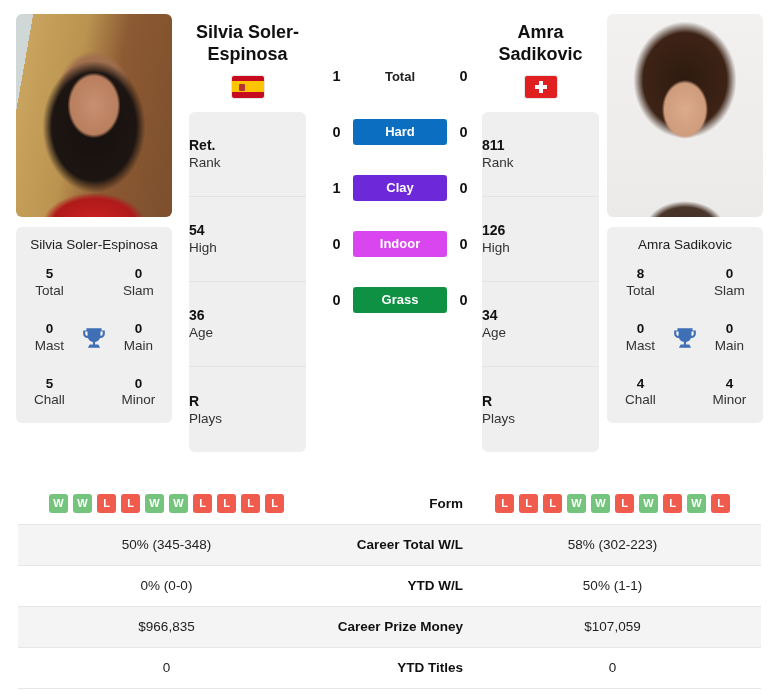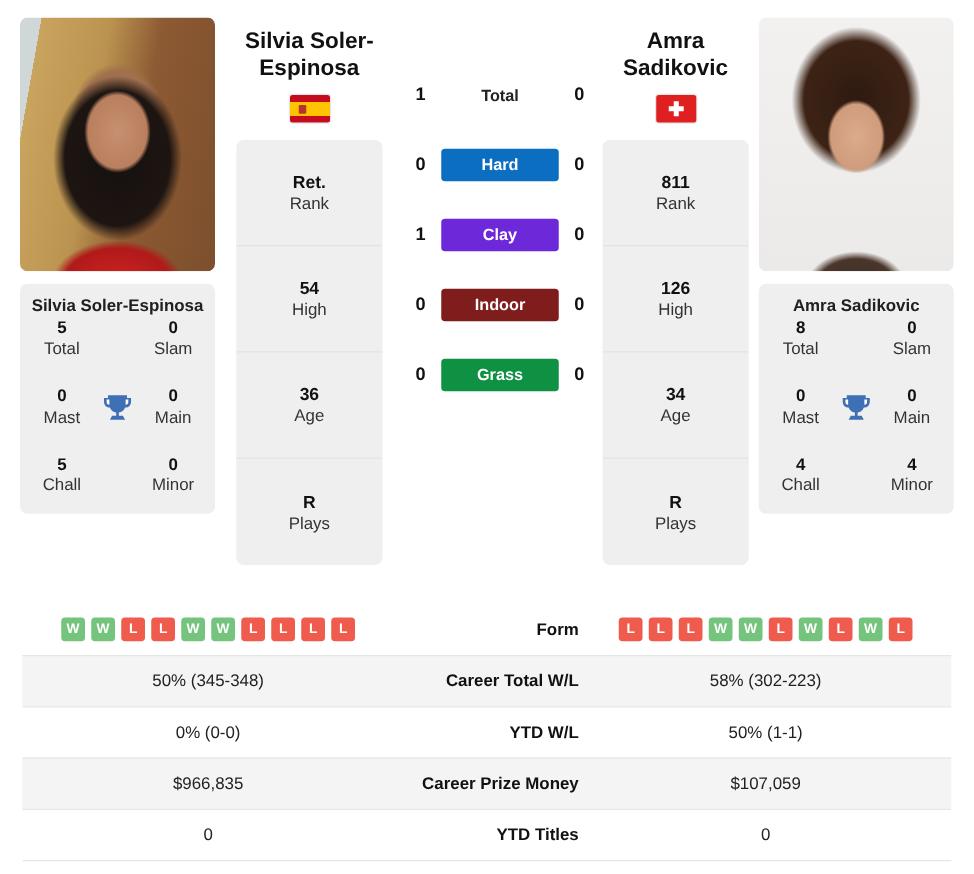--- a/index.html
+++ b/index.html
@@ -86,23 +86,22 @@
     width: 156px;
     margin-top: 10px;
     background: #efefef;
     border-radius: 6px;
     padding: 10px 6px 14px 6px;
     text-align: center;
   }
   .player-card-name {
     font-size: 13.5px;
     color: #202020;
-    margin-bottom: 2px;
+    margin-bottom: 14px;
     white-space: nowrap;
-    font-weight: bold;
   }
   .trophy-grid {
     display: grid;
     grid-template-columns: 1fr 34px 1fr;
     row-gap: 21px;
     align-items: center;
   }
   .tg-cell { text-align: center; }
   .tg-val {
     font-size: 13.5px;
@@ -173,21 +172,20 @@
 
   .info-stack {
     background: #efefef;
     border-radius: 6px;
     overflow: hidden;
   }
   .info-box {
     height: 85px;
     display: flex;
     flex-direction: column;
-    align-items: center;
     justify-content: center;
     border-bottom: 1px solid #e3e3e3;
   }
   .info-box:last-child { border-bottom: none; }
   .info-val {
     font-size: 14px;
     font-weight: bold;
     color: #111111;
     line-height: 1.3;
   }
@@ -368,21 +366,21 @@
       <div class="h2h-badge" style="background:#0b6ec0">Hard</div>
       <div class="h2h-num">0</div>
     </div>
     <div class="h2h-row">
       <div class="h2h-num">1</div>
       <div class="h2h-badge" style="background:#6d28d9">Clay</div>
       <div class="h2h-num">0</div>
     </div>
     <div class="h2h-row">
       <div class="h2h-num">0</div>
-      <div class="h2h-badge" style="background:#7f1d1d">Indoor</div>
+      <div class="h2h-badge" style="background:#d946ef">Indoor</div>
       <div class="h2h-num">0</div>
     </div>
     <div class="h2h-row">
       <div class="h2h-num">0</div>
       <div class="h2h-badge" style="background:#0e9142">Grass</div>
       <div class="h2h-num">0</div>
     </div>
   </div>
 
   <div class="info-col right">

